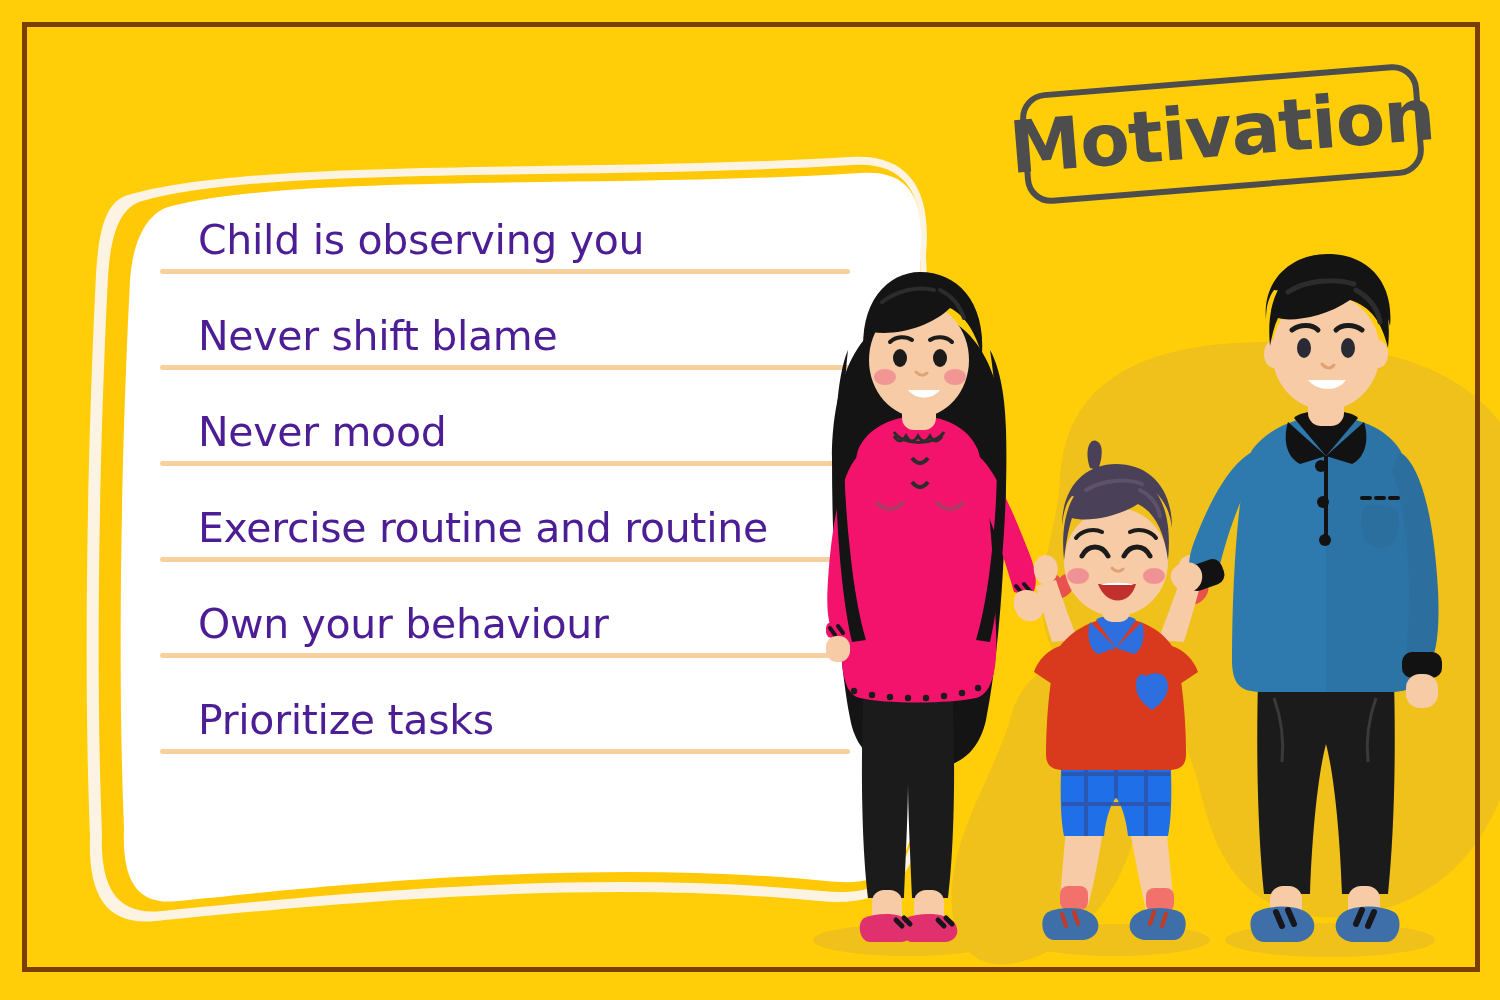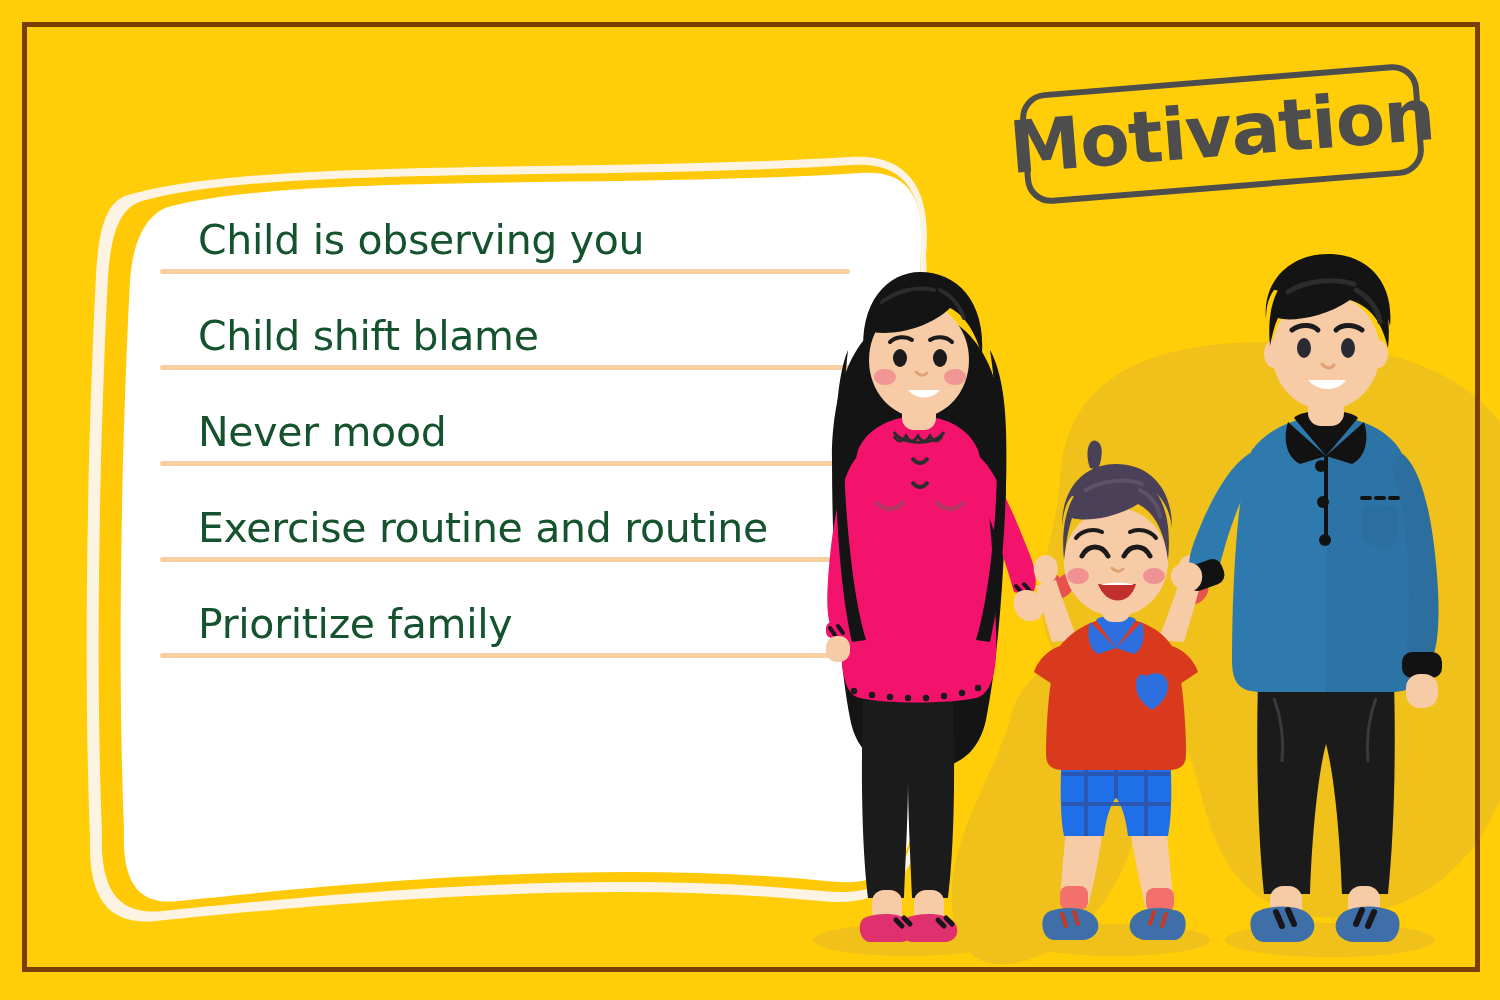--- a/index.html
+++ b/index.html
@@ -30,21 +30,21 @@
   }
   .list-row{
     position:relative;height:96px;
   }
   .list-label{
     position:absolute;left:38px;bottom:22px;
     font-family:"DejaVu Sans", sans-serif;
     font-size:41px;
     font-weight:400;
     letter-spacing:-0.3px;
-    color:#14532d;
+    color:#4c1d95;
     white-space:nowrap;
   }
   .list-rule{
     position:absolute;left:0;bottom:12px;
     width:690px;height:5px;border-radius:3px;
     background:#F8CFA0;
   }
   
   .badge{
     position:absolute;left:1022px;top:78px;
@@ -102,33 +102,37 @@
                C528 762 256 792 118 806 C76 811 62 784 64 734
                C56 536 64 302 70 186 C73 140 90 118 108 112 Z" fill="#FFFFFF"></path>
     </svg>
 
     <div class="list">
       <div class="list-row">
         <div class="list-label">Child is observing you</div>
         <div class="list-rule"></div>
       </div>
       <div class="list-row">
-        <div class="list-label">Child shift blame</div>
+        <div class="list-label">Never shift blame</div>
         <div class="list-rule"></div>
       </div>
       <div class="list-row">
         <div class="list-label">Never mood</div>
         <div class="list-rule"></div>
       </div>
       <div class="list-row">
         <div class="list-label">Exercise routine and routine</div>
         <div class="list-rule"></div>
       </div>
       <div class="list-row">
-        <div class="list-label">Prioritize family</div>
+        <div class="list-label">Own your behaviour</div>
+        <div class="list-rule"></div>
+      </div>
+      <div class="list-row">
+        <div class="list-label">Prioritize tasks</div>
         <div class="list-rule"></div>
       </div>
     </div>
   </div>
 
   <div class="badge">
     <div class="badge-box"></div>
     <div class="badge-text">Motivation</div>
   </div>
 

